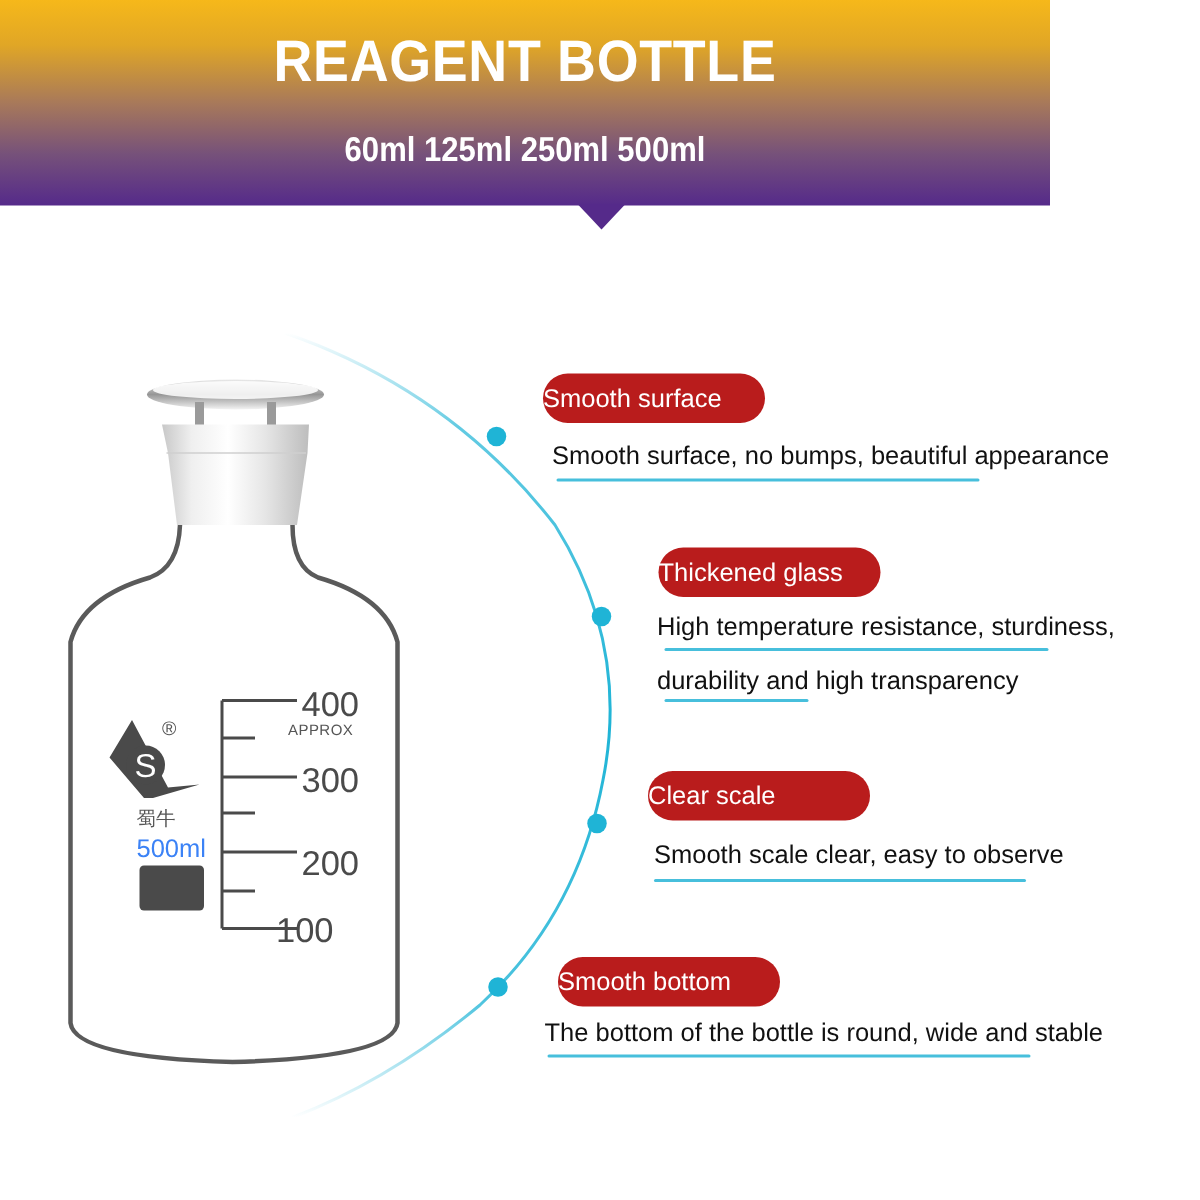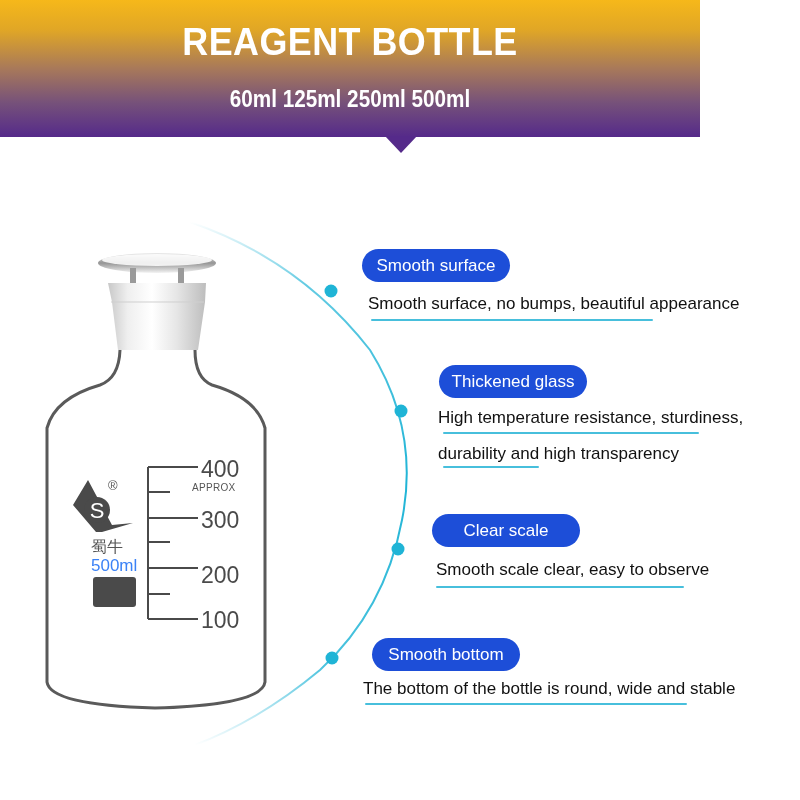--- a/index.html
+++ b/index.html
@@ -24,35 +24,35 @@
     .header-pointer {
       position: absolute; left: 385px; top: 136px; width: 0; height: 0;
       border-left: 16px solid transparent; border-right: 16px solid transparent;
       border-top: 17px solid #552a8a;
     }
 
     .illustration { position: absolute; left: 0; top: 0; width: 800px; height: 800px; }
 
     .badge {
       position: absolute; height: 33px; border-radius: 17px;
-      background: #1d4ed8; color: #ffffff; font-size: 17px;
-      line-height: 33px; text-align: center;
+      background: #b91c1c; color: #ffffff; font-size: 17px;
+      line-height: 33px; 
     }
     .desc {
       position: absolute; color: #111111; font-size: 17px; white-space: nowrap; text-align: right;
     }
     .underline {
       position: absolute; height: 2px; background: #47bfdc; border-radius: 1px;
     }
 
     .scale-label {
       position: absolute; color: #4a4a4a; font-size: 23px;
     }
     .approx-label { position: absolute; color: #555555; font-size: 10px; letter-spacing: 0.3px; }
-    .brand-sub { position: absolute; color: #555555; font-size: 16px; }
+    .brand-sub { position: absolute; color: #555555; font-size: 13px; }
     .capacity-label { position: absolute; color: #3b82f6; font-size: 17px; }
     .reg { position: absolute; color: #555555; font-size: 13px; }
   </style>
 </head>
 <body>
 
 <div class="header">
   <div class="header-title">REAGENT BOTTLE</div>
   <div class="header-sizes">60ml 125ml 250ml 500ml</div>
 </div>
@@ -119,21 +119,21 @@
     <text x="97" y="518" text-anchor="middle" font-family="Liberation Sans, sans-serif" font-size="22" fill="#ffffff">S</text>
   </g>
 
   <rect x="93" y="577" width="43" height="30" rx="3" fill="#4a4a4a"></rect>
 </svg>
 
 <span class="scale-label" style="left:201px;top:456px;">400</span>
 <span class="approx-label" style="left:192px;top:482px;">APPROX</span>
 <span class="scale-label" style="left:201px;top:507px;">300</span>
 <span class="scale-label" style="left:201px;top:562px;">200</span>
-<span class="scale-label" style="left:201px;top:607px;">100</span>
+<span class="scale-label" style="left:184px;top:607px;">100</span>
 <span class="reg" style="left:108px;top:478px;">®</span>
 <span class="brand-sub" style="left:91px;top:537px;">蜀牛</span>
 <span class="capacity-label" style="left:91px;top:556px;">500ml</span>
 
 <div class="badge" style="left:362px;top:249px;width:148px;">Smooth surface</div>
 <div class="desc" style="left:368px;top:294px;">Smooth surface, no bumps, beautiful appearance</div>
 <div class="underline" style="left:371px;top:319px;width:282px;"></div>
 
 <div class="badge" style="left:439px;top:365px;width:148px;">Thickened glass</div>
 <div class="desc" style="left:438px;top:408px;">High temperature resistance, sturdiness,</div>

